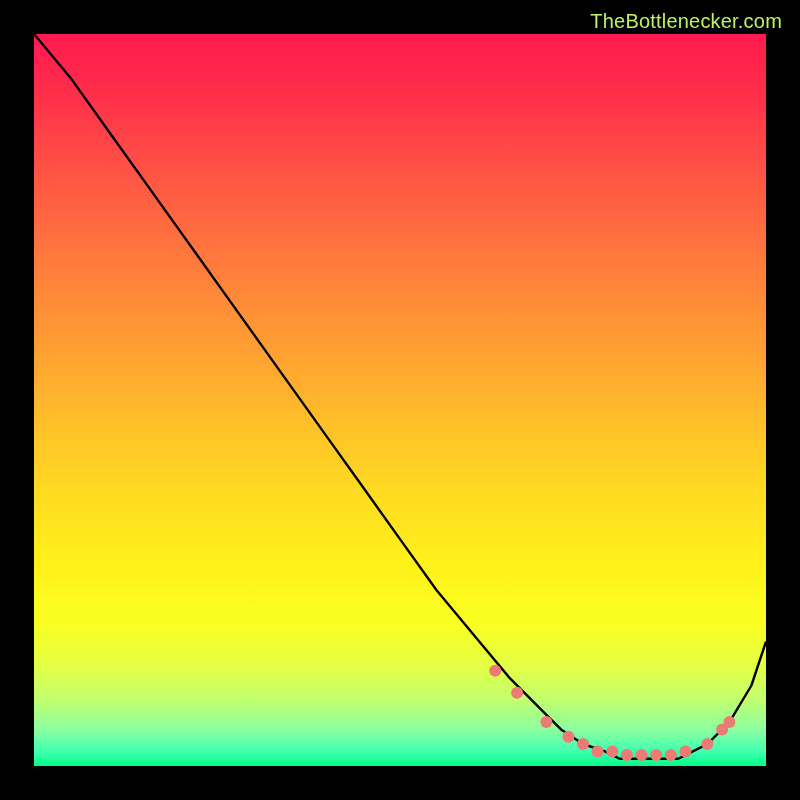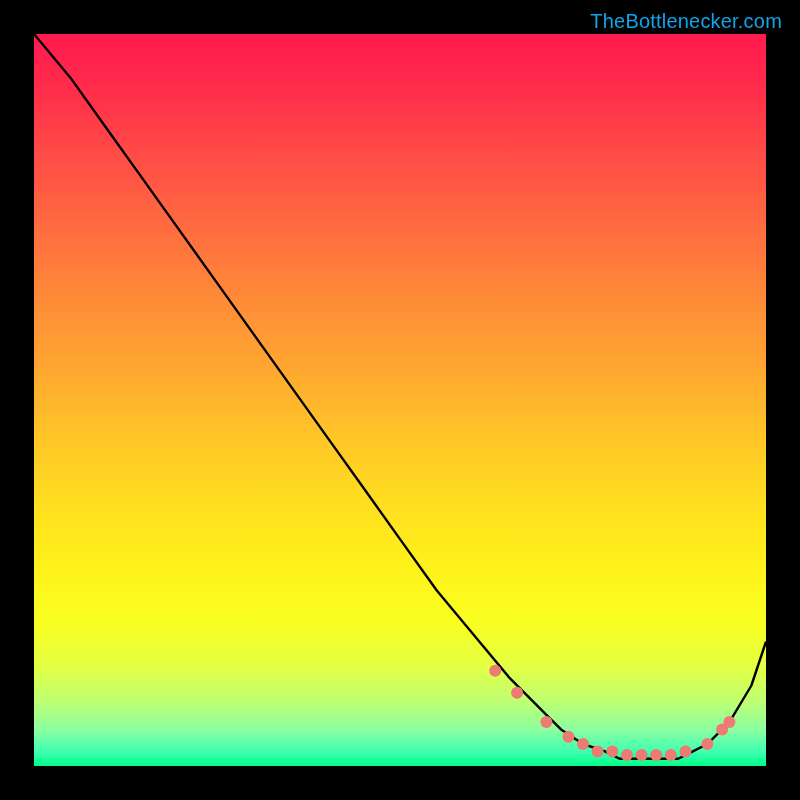--- a/index.html
+++ b/index.html
@@ -15,21 +15,21 @@
     #ffc528 55%,
     #ffde20 64%,
     #fff01a 72%,
     #faff20 80%,
     #e6ff40 86%,
     #c0ff70 91%,
     #8cffa0 95%,
     #40ffb0 98%,
     #00ff88 100%);}
   .line-layer{position:absolute;inset:0;}
-  .watermark{position:absolute;top:10px;right:18px;font:500 20px Arial,Helvetica,sans-serif;color:#0ea5e9;letter-spacing:.2px;}
+  .watermark{position:absolute;top:10px;right:18px;font:500 20px Arial,Helvetica,sans-serif;color:#bef264;letter-spacing:.2px;}
 </style>
 </head>
 <body>
 
 <div class="frame">
   <div class="plot-area">
     <div class="gradient"></div>
     <svg class="line-layer" viewBox="0 0 732 732" preserveAspectRatio="none">
       <g>
         <path id="curve-path" fill="none" stroke="#000" stroke-width="2.4" stroke-linejoin="round" d="M0.0 0.0 L36.6 43.9 L73.2 95.2 L109.8 146.4 L146.4 197.6 L183.0 248.9 L219.6 300.1 L256.2 351.4 L292.8 402.6 L329.4 453.8 L366.0 505.1 L402.6 556.3 L439.2 600.2 L475.8 644.2 L512.4 680.8 L527.0 695.4 L549.0 710.0 L571.0 717.4 L585.6 724.7 L600.2 724.7 L622.2 724.7 L644.2 724.7 L658.8 717.4 L673.4 710.0 L695.4 688.1 L717.4 651.5 L732.0 607.6"></path>

